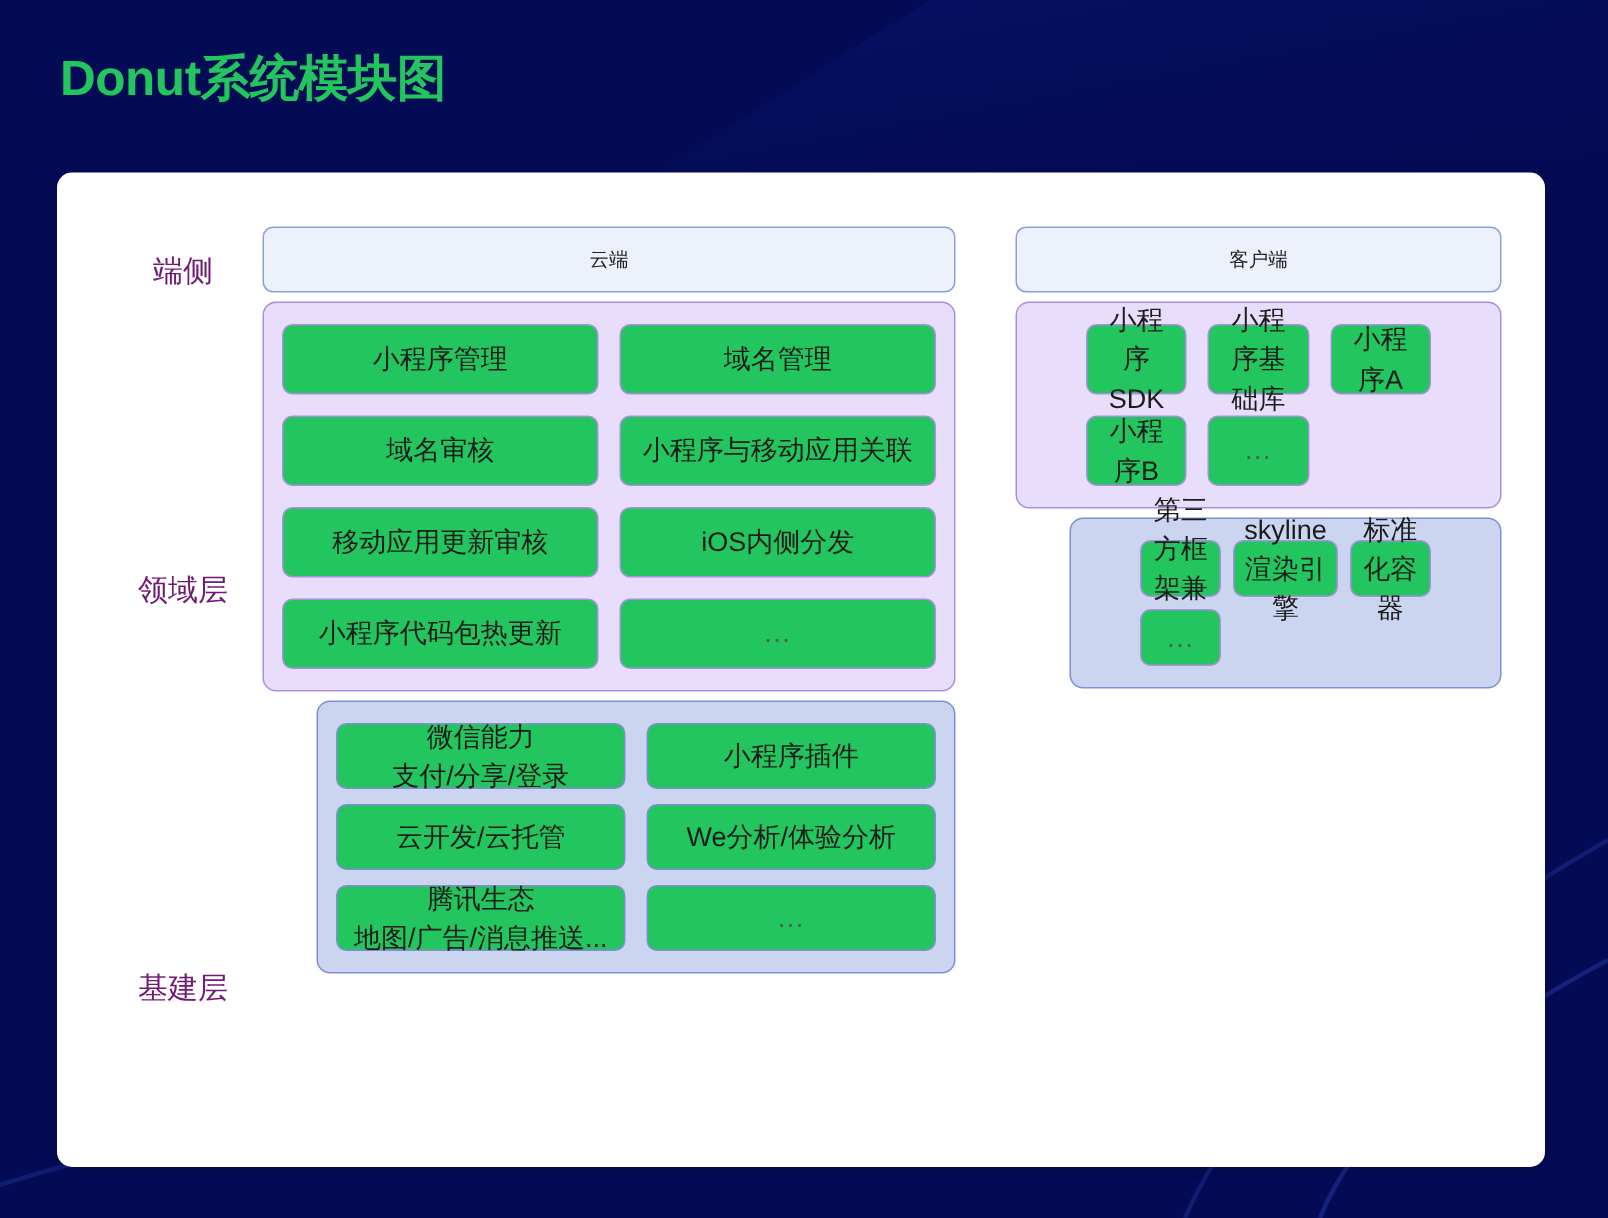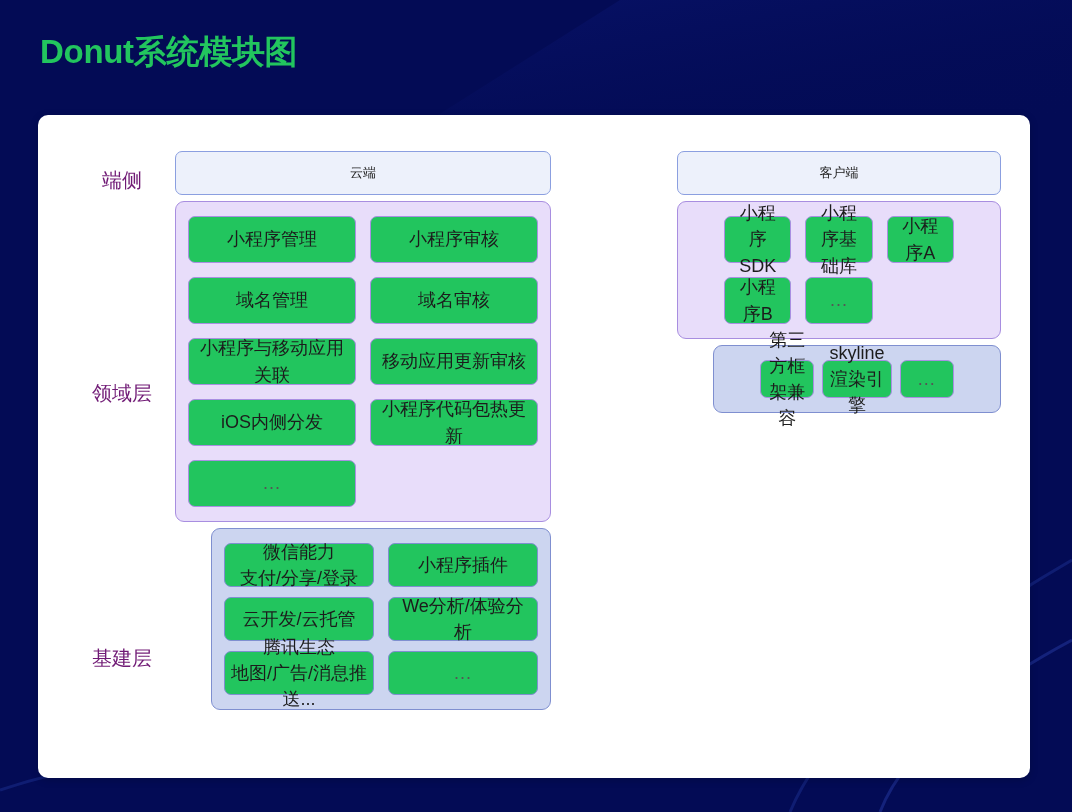--- a/index.html
+++ b/index.html
@@ -50,21 +50,21 @@
     position: absolute;
     left: 24px;
     width: 120px;
     text-align: center;
     font-size: 20px;
     color: #701a75;
     font-weight: normal;
   }
 
   
-  .col-cloud { position: absolute; left: 137px; top: 36px; width: 376px; }
+  .col-cloud { position: absolute; left: 137px; top: 36px; width: 462px; }
   .col-client { position: absolute; left: 639px; top: 36px; width: 324px; }
 
   .header-box {
     height: 44px;
     border: 1.6px solid #8b9fe0;
     background: #edf1fb;
     border-radius: 7px;
     display: flex;
     align-items: center;
     justify-content: center;
@@ -148,23 +148,20 @@
 
     <div class="col-cloud">
       <div class="header-box">云端</div>
 
       <div class="panel panel-domain">
         <div class="grid-2">
           <div class="cell cell-purple">
               <span>小程序管理</span>
             </div>
           <div class="cell cell-purple">
-              <span>小程序审核</span>
-            </div>
-          <div class="cell cell-purple">
               <span>域名管理</span>
             </div>
           <div class="cell cell-purple">
               <span>域名审核</span>
             </div>
           <div class="cell cell-purple">
               <span>小程序与移动应用关联</span>
             </div>
           <div class="cell cell-purple">
               <span>移动应用更新审核</span>
@@ -232,20 +229,23 @@
 
       <div class="panel panel-infra">
         <div class="grid-1 tight client-inner">
           <div class="cell cell-infra-client">
               <span>第三方框架兼容</span>
             </div>
           <div class="cell cell-infra-client">
               <span>skyline渲染引擎</span>
             </div>
           <div class="cell cell-infra-client">
+              <span>标准化容器</span>
+            </div>
+          <div class="cell cell-infra-client">
               <span class="dots">...</span>
             </div>
         </div>
       </div>
     </div>
 
   </div>
 </div>
 
 </body></html>

